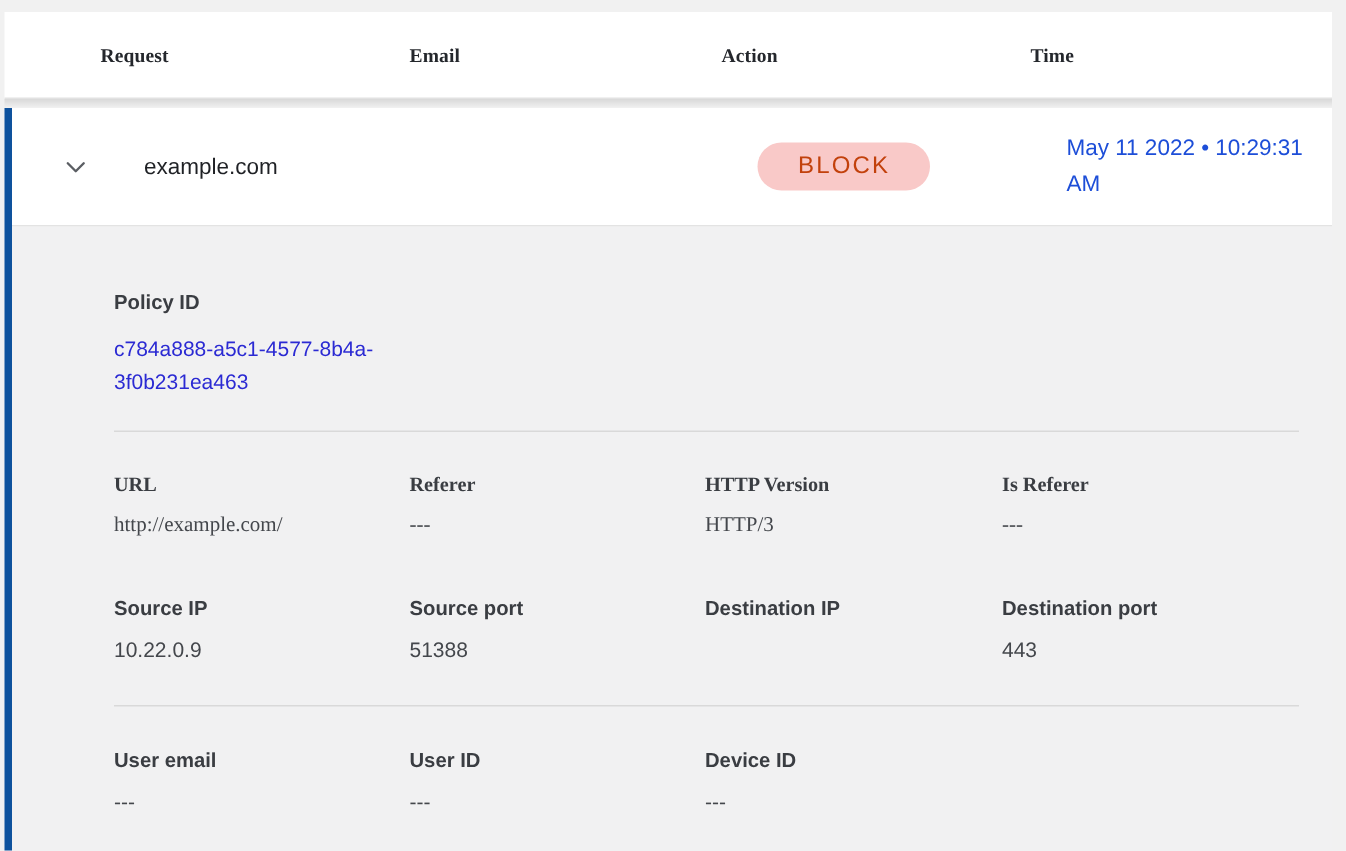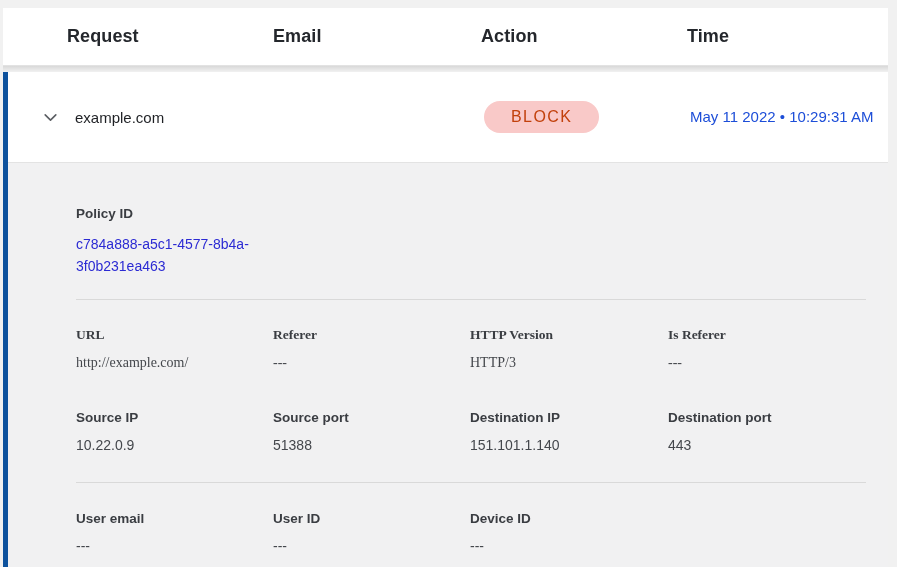--- a/index.html
+++ b/index.html
@@ -16,39 +16,39 @@
     background:#fff;
     height:58px;
     display:grid;
     grid-template-columns:206px 208px 206px 1fr;
     align-items:center;
     padding-left:64px;
     padding-right:12px;
     border-bottom:1px solid #e2e2e2;
   }
   .table-header .col-label {
-    font-size:18px; font-weight:700; color:#24272c; letter-spacing:.1px;
+    font-size:13px; font-weight:700; color:#24272c; letter-spacing:.1px;font-family:Liberation Serif, serif;
   }
   .header-shadow {
     height:6px;
     background:linear-gradient(to bottom, rgba(0,0,0,.10), rgba(0,0,0,0));
   }
 
   
   .expanded-wrap { border-left:5px solid #0e529d; min-height:497px; }
 
   
   .data-row {
     position:relative;
     background:#fff;
-    height:91px;
+    height:79px;
     display:grid;
     grid-template-columns:201px 208px 206px 1fr;
     align-items:center;
-    padding-left:67px;
+    padding-left:88px;
     padding-right:12px;
     border-bottom:1px solid #e3e3e3;
     cursor:pointer;
   }
   .expander {
     position:absolute; left:33px; top:50%;
     width:18px; height:18px; margin-top:-9px;
     display:flex; align-items:center; justify-content:center;
     cursor:pointer;
   }
@@ -156,21 +156,20 @@
         <div>
           <div class="field-label">Source IP</div>
           <div class="field-value">10.22.0.9</div>
         </div>
         <div>
           <div class="field-label">Source port</div>
           <div class="field-value">51388</div>
         </div>
         <div>
           <div class="field-label">Destination IP</div>
-          <div class="field-value">151.101.1.140</div>
         </div>
         <div>
           <div class="field-label">Destination port</div>
           <div class="field-value">443</div>
         </div>
       </div>
 
       <hr class="divider hr2">
 
       <div class="field-grid grid-3">

